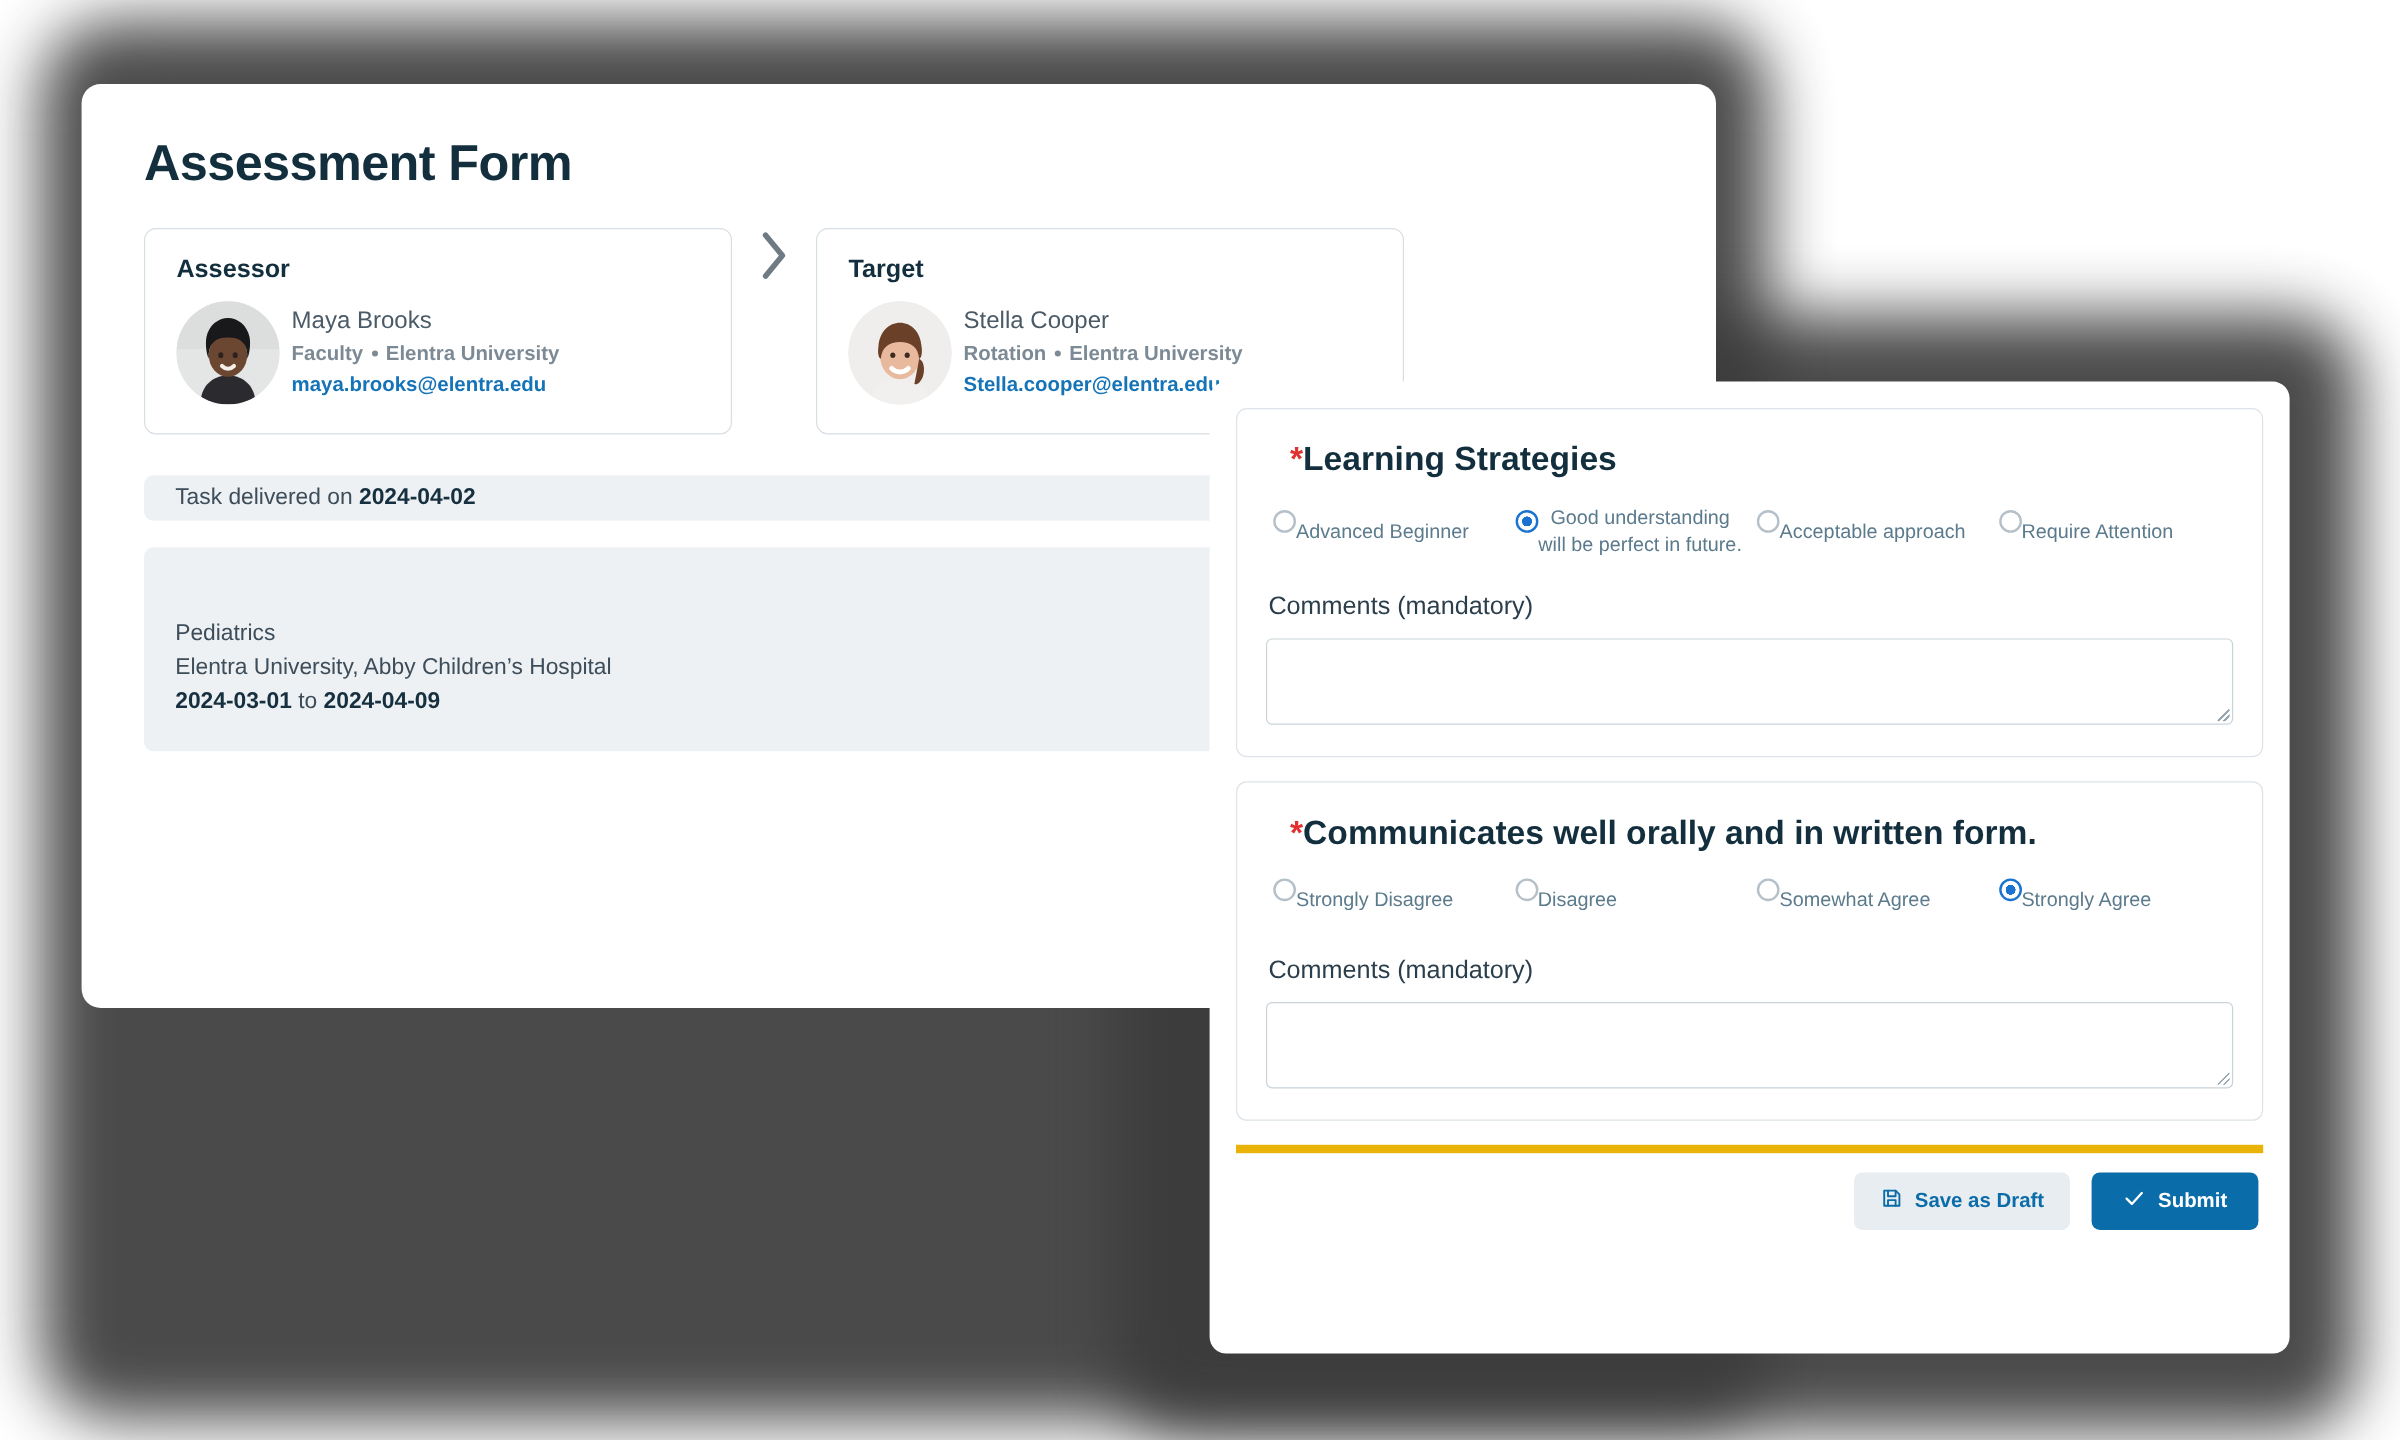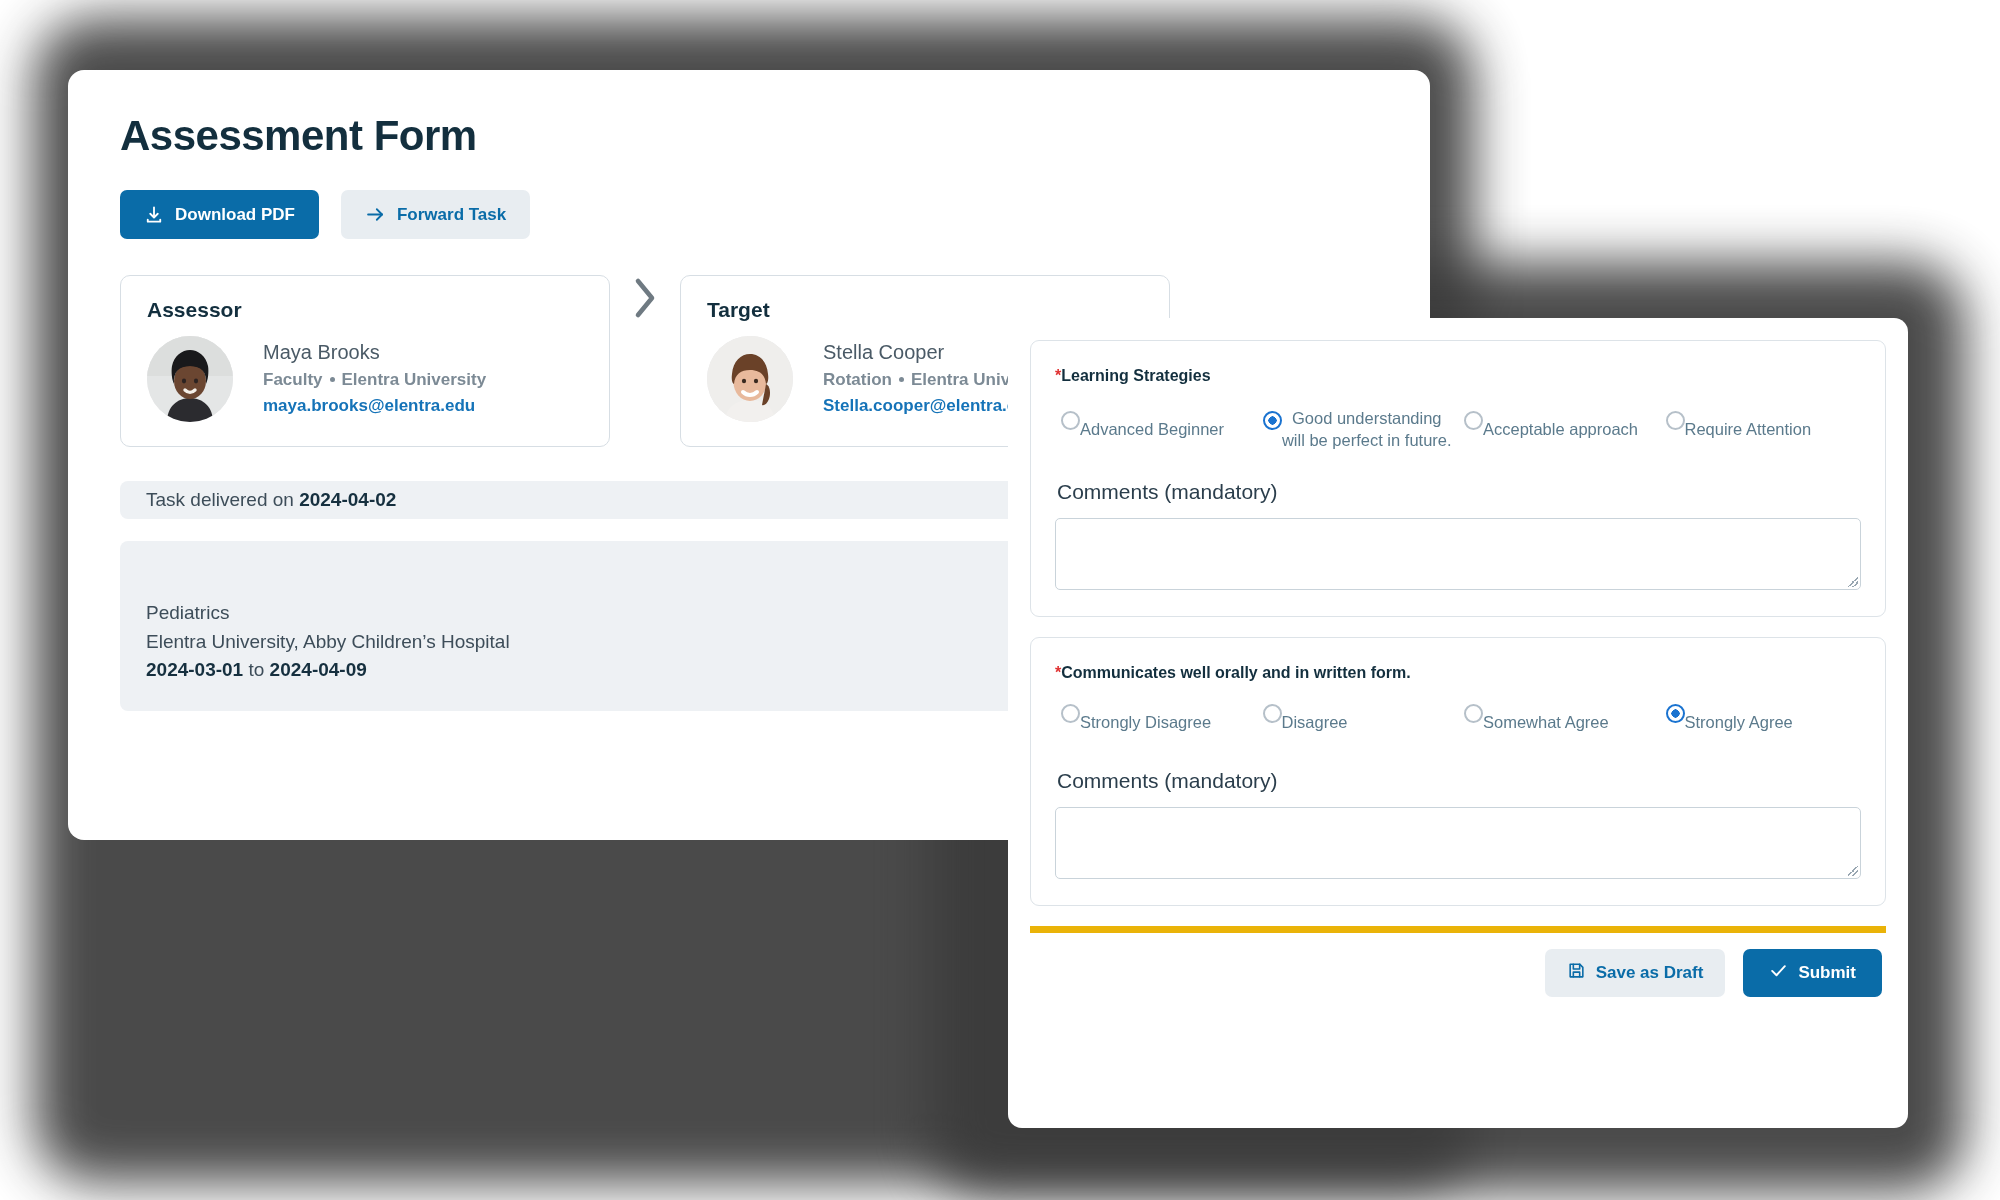--- a/index.html
+++ b/index.html
@@ -69,21 +69,21 @@
     width: 490px;
     border: 1px solid #d7dee4;
     border-radius: 10px;
     background: #fff;
     padding: 22px 26px 24px 26px;
   }
   .person-card-title {
     font-size: 21px; font-weight: 700; color: #132f3e;
     margin-bottom: 14px;
   }
-  .person-body { display: flex; align-items: center; gap: 30px; }
+  .person-body { display: flex; align-items: center; gap: 10px; }
   .avatar {
     width: 86px; height: 86px; border-radius: 50%;
     flex: 0 0 auto; overflow: hidden;
     background: #e9e9ea;
     position: relative;
   }
   .avatar svg { display: block; width: 100%; height: 100%; }
   .person-name { font-size: 20px; color: #4a5a66; line-height: 1.35; }
   .person-role {
     font-size: 17px; font-weight: 700; color: #7c8a95;
@@ -130,22 +130,23 @@
     overflow: hidden;
   }
   .question-card {
     border: 1px solid #dde3e8;
     border-radius: 9px;
     background: #fff;
     padding: 26px 24px 26px 24px;
     margin-bottom: 20px;
   }
   .q-title {
-    font-size: 16px; font-weight: 700; color: #132f3e;
+    font-size: 28px; font-weight: 700; color: #132f3e;
     margin-bottom: 22px;
+    margin-left: 20px;
   }
   .q-title .req { color: #e03131; font-weight: 700; }
   .options-row { display: flex; }
   .option {
     flex: 1 1 0;
     display: flex; align-items: center;
     padding: 0 6px;
   }
   .radio {
     width: 19px; height: 19px; border-radius: 50%;
@@ -208,42 +209,20 @@
 <div id="stage">
 
   <div class="shadow-blob shadow-main"></div>
   <div class="shadow-blob shadow-overlay"></div>
 
   <div class="main-card">
     <div class="card-inner">
 
       <div class="page-title">Assessment Form</div>
 
-      <div class="action-row">
-        <button class="btn btn-primary">
-          <span>
-            <svg width="20" height="20" viewBox="0 0 24 24" fill="none" stroke="#ffffff" stroke-width="2.2" stroke-linecap="round" stroke-linejoin="round">
-              <path d="M12 3v11"></path>
-                <path d="M7.5 10.5 12 15l4.5-4.5"></path>
-                <path d="M4.5 17.5v2.5h15v-2.5"></path>
-            </svg>
-          </span>
-          <span>Download PDF</span>
-        </button>
-
-        <button class="btn btn-secondary">
-          <span>
-            <svg width="21" height="21" viewBox="0 0 24 24" fill="none" stroke="#0a6ca8" stroke-width="2.1" stroke-linecap="round" stroke-linejoin="round">
-              <path d="M3.5 12h16"></path>
-                <path d="M13.5 6l6 6-6 6"></path>
-            </svg>
-          </span>
-          <span>Forward Task</span>
-        </button>
-      </div>
 
       <div class="people-row">
 
         <div class="person-card">
           <div class="person-card-title">Assessor</div>
           <div class="person-body">
             <div class="avatar">
               <svg viewBox="0 0 86 86" xmlns="http://www.w3.org/2000/svg">
                 <rect width="86" height="86" fill="#e4e6e6"></rect>
                 <rect x="0" y="0" width="86" height="40" fill="#dcdedd"></rect>

